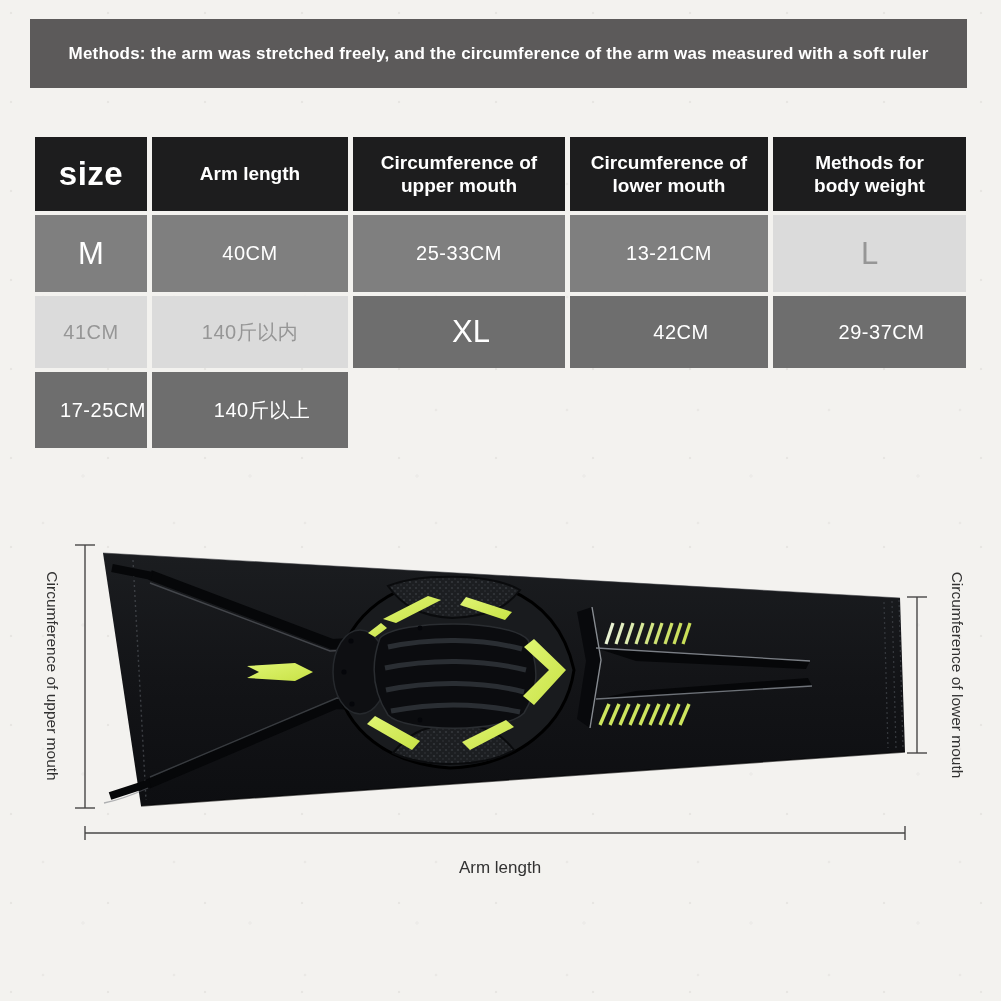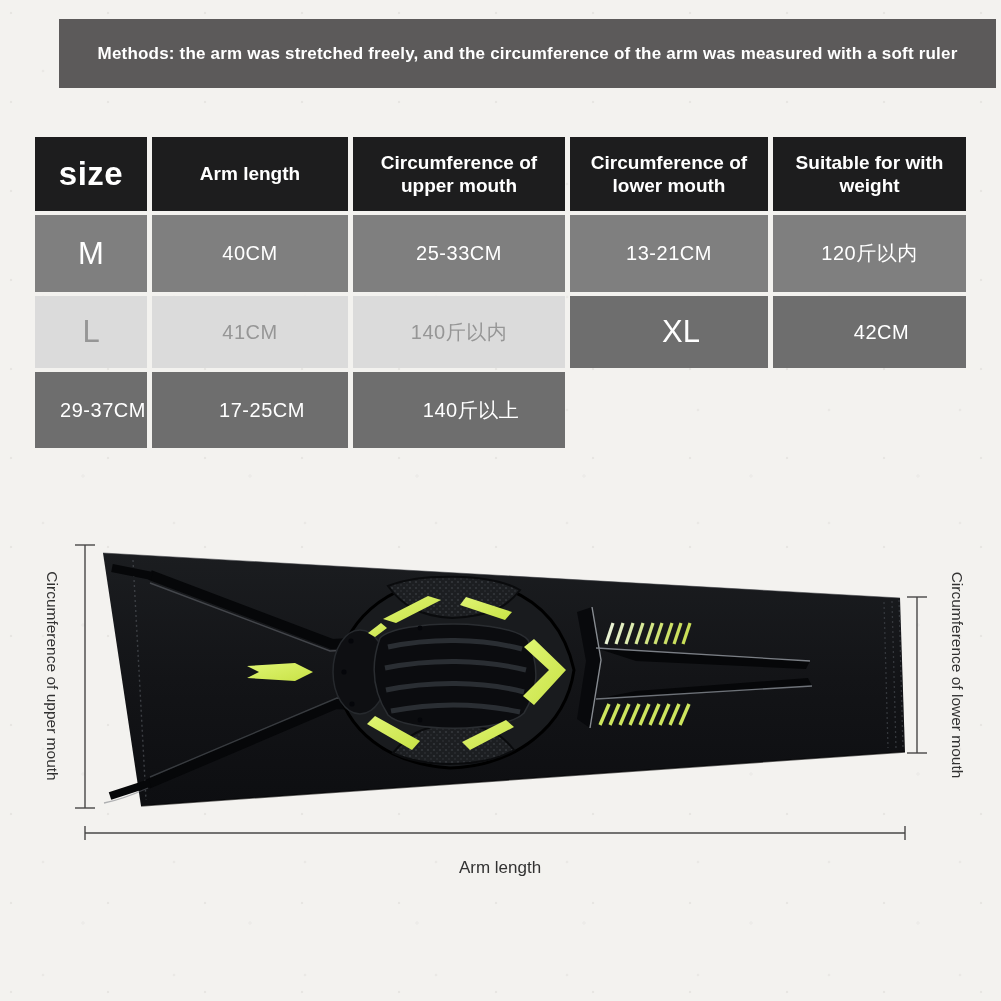--- a/index.html
+++ b/index.html
@@ -14,21 +14,21 @@
     background-image:
       radial-gradient(circle at 11px 13px, rgba(110,104,98,.09) 1px, transparent 1.6px),
       radial-gradient(circle at 43px 71px, rgba(110,104,98,.07) 1px, transparent 1.7px),
       radial-gradient(circle at 83px 29px, rgba(110,104,98,.05) 1.3px, transparent 2px);
     background-size:97px 89px, 131px 113px, 167px 149px;
   }
   
   .banner{
     position:absolute;left:30px;top:19px;width:937px;height:69px;
     background:#5c5a5a;
-    display:flex;align-items:center;justify-content:center;margin-left:29px;
+    display:flex;align-items:center;justify-content:center;
   }
   .banner span{
     color:#ffffff;font-size:17px;font-weight:bold;letter-spacing:.2px;white-space:nowrap;
   }
   
   .size-table{
     position:absolute;left:35px;top:137px;width:931px;
     display:grid;
     grid-template-columns:112px 196px 212px 198px 193px;
     grid-template-rows:74px 77px 72px 76px;
@@ -56,27 +56,26 @@
 
   <div class="banner">
     <span>Methods: the arm was stretched freely, and the circumference of the arm was measured with a soft ruler</span>
   </div>
 
   <div class="size-table">
     <div class="cell th th-size">size</div>
     <div class="cell th">Arm length</div>
     <div class="cell th">Circumference of upper mouth</div>
     <div class="cell th">Circumference of lower mouth</div>
-    <div class="cell th">Suitable for with weight</div>
+    <div class="cell th">Methods for body weight</div>
 
     <div class="cell row-m td td-size">M</div>
     <div class="cell row-m td">40CM</div>
     <div class="cell row-m td">25-33CM</div>
     <div class="cell row-m td">13-21CM</div>
-    <div class="cell row-m td">120斤以内</div>
 
     <div class="cell row-l td td-size">L</div>
     <div class="cell row-l td">41CM</div>
     <div class="cell row-l td">140斤以内</div>
 
     <div class="cell row-xl td td-size">XL</div>
     <div class="cell row-xl td">42CM</div>
     <div class="cell row-xl td">29-37CM</div>
     <div class="cell row-xl td">17-25CM</div>
     <div class="cell row-xl td">140斤以上</div>

